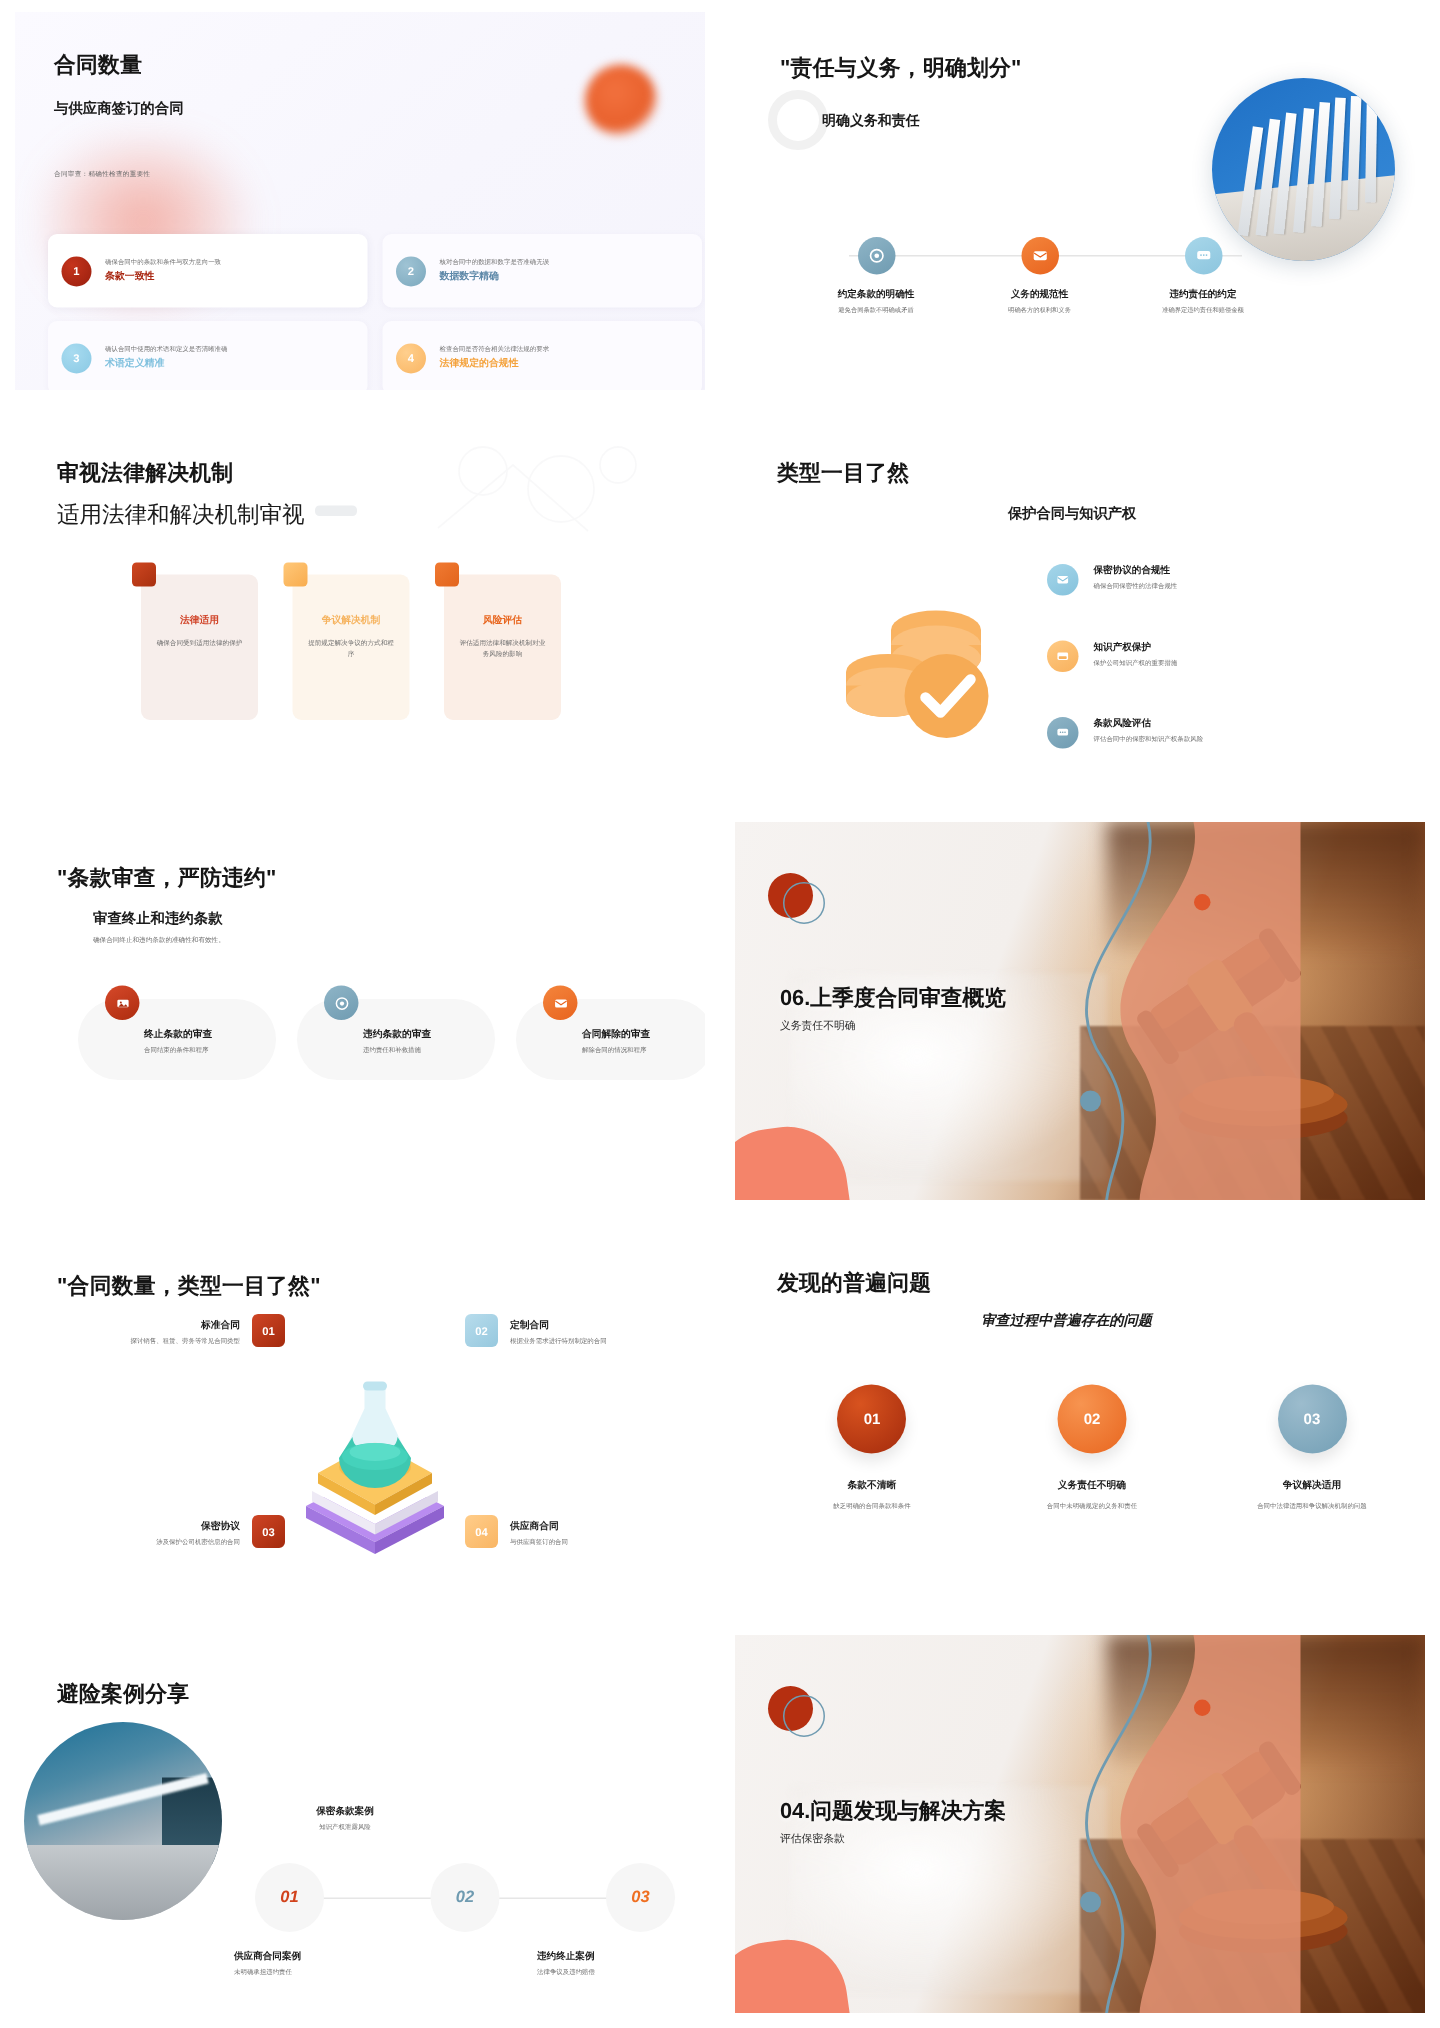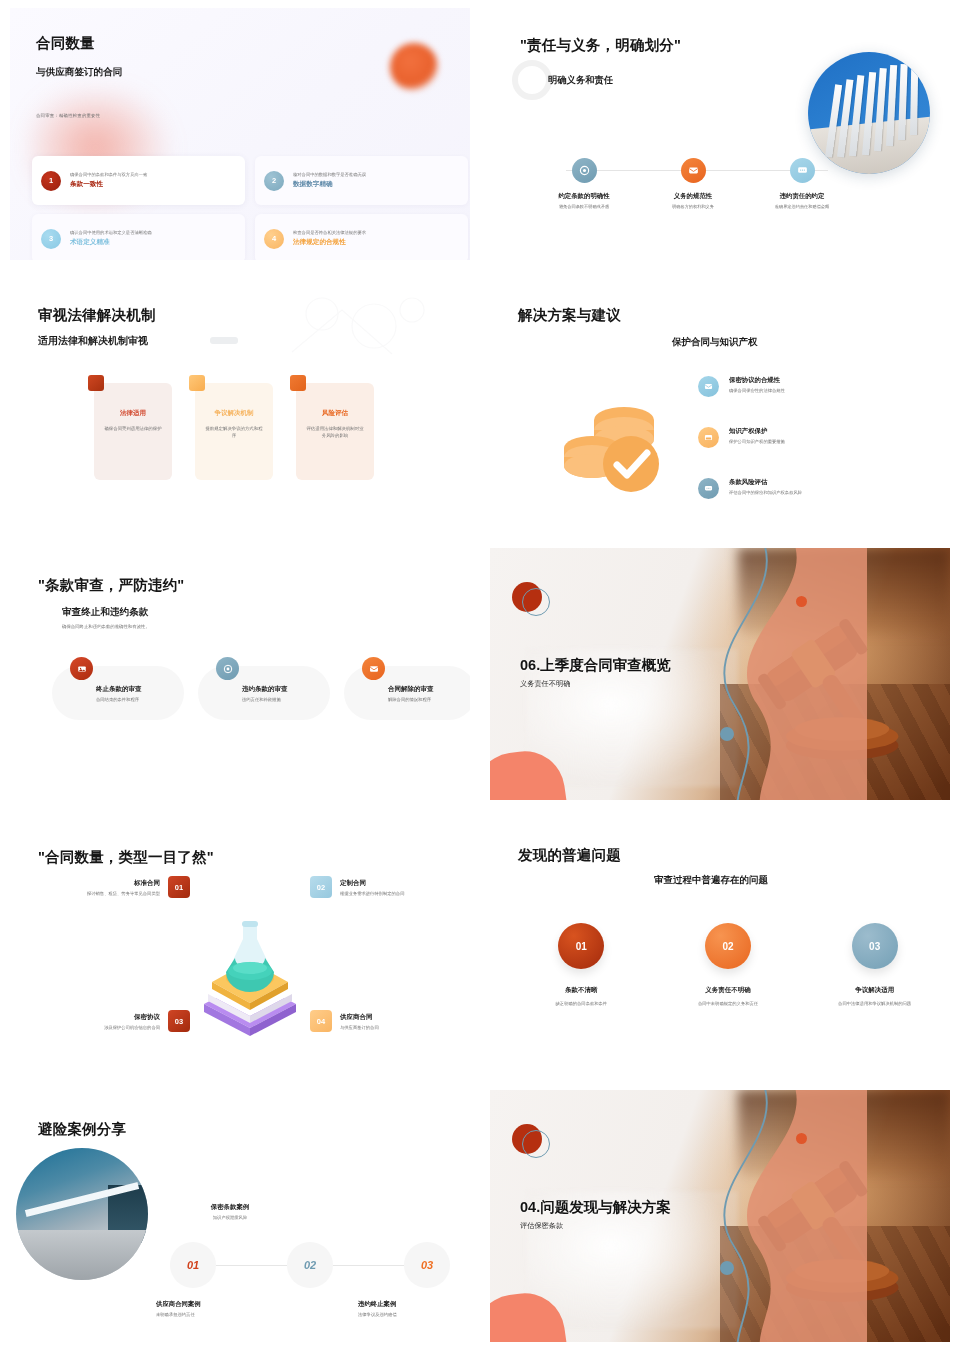--- a/index.html
+++ b/index.html
@@ -69,21 +69,21 @@
             display:flex;align-items:center;justify-content:center; position:relative; z-index:2;}
   .s2 .ic svg{ width:11px;height:11px;fill:#fff;}
   .s2 .i1 { background:linear-gradient(150deg,#8fb5c7,#6f9bb1);}
   .s2 .i2 { background:linear-gradient(150deg,#f4853c,#e8641f);}
   .s2 .i3 { background:linear-gradient(150deg,#a8d7ea,#8cc5de);}
   .s2 .slbl { margin-top:9px; font-size:6.4px; font-weight:700; color:#1c1c1c;}
   .s2 .sdsc { margin-top:3px; font-size:4.2px; color:#6f6f6f;}
 
   
   .s3 .tt { position:absolute; left:28px; top:28px; }
-  .s3 .st { position:absolute; left:28px; top:56px; font-size:10px;font-weight:700;color:#1b1b1b; }
+  .s3 .st { position:absolute; left:28px; top:56px; font-size:15px;font-weight:400;color:#1b1b1b; }
   .s3 .gbar { position:absolute; left:8px; top:58px; width:90px;height:14px;background:#f2f2f4;border-radius:2px; z-index:-1;}
   .s3 .gbar2{ position:absolute; left:200px; top:59px; width:28px;height:7px;background:#eceef0;border-radius:3px;}
   .s3 .wm { position:absolute; right:28px; top:14px; width:160px;height:80px; opacity:.5;}
   .s3 .cards { position:absolute; left:84px; top:105px; display:flex; gap:23px; }
   .s3 .pcard { width:78px; height:97px; border-radius:6px; padding:26px 9px 0; text-align:center; position:relative;}
   .s3 .pc1 { background:#f7eeeb; }
   .s3 .pc2 { background:#fdf5eb; }
   .s3 .pc3 { background:#fbeee6; }
   .s3 .tab { position:absolute; left:-6px; top:-8px; width:16px;height:16px;border-radius:3px; }
   .s3 .t1{background:linear-gradient(140deg,#cf4721,#a8300f);}
@@ -160,21 +160,21 @@
   .s7 .bd1{background:linear-gradient(140deg,#cf4525,#a32a0d);}
   .s7 .bd2{background:linear-gradient(140deg,#b7dcec,#96c8de);}
   .s7 .bd3{background:linear-gradient(140deg,#cf4525,#a32a0d);}
   .s7 .bd4{background:linear-gradient(140deg,#ffcd8a,#f9b563);}
   .s7 .qt{font-size:6.5px;font-weight:700;color:#1b1b1b;}
   .s7 .qd{margin-top:3px;font-size:4.3px;color:#6f6f6f;}
   .s7 .art { position:absolute; left:180px; top:90px; width:140px;height:140px;}
 
   
   .s8 .tt { position:absolute; left:28px; top:28px; }
-  .s8 .st { position:absolute; left:164px; top:56px; font-size:9.5px;font-weight:700;color:#1b1b1b;}
+  .s8 .st { position:absolute; left:164px; top:56px; font-size:9.5px;font-weight:700;color:#1b1b1b;font-style:italic;}
   .s8 .cols { position:absolute; left:18px; top:105px; width:440px; display:flex; justify-content:space-around;}
   .s8 .col { width:128px; text-align:center;}
   .s8 .circ { width:46px;height:46px;border-radius:50%;margin:0 auto;
               display:flex;align-items:center;justify-content:center;color:#fff;font-size:10px;font-weight:700;
               box-shadow:0 5px 10px rgba(0,0,0,.1);}
   .s8 .c1{background:radial-gradient(circle at 34% 28%,#d8531f,#a32a0c);}
   .s8 .c2{background:radial-gradient(circle at 34% 28%,#f79450,#e8661f);}
   .s8 .c3{background:radial-gradient(circle at 34% 28%,#9cbccd,#739fb5);}
   .s8 .ct{margin-top:17px;font-size:6.5px;font-weight:700;color:#1b1b1b;}
   .s8 .cd{margin-top:6px;font-size:4.3px;color:#6f6f6f;line-height:1.5;}
@@ -337,21 +337,21 @@
           <div class="tab t3"></div>
           <div class="ptitle" style="color:#e8661f">风险评估</div>
           <div class="pdesc">评估适用法律和解决机制对业务风险的影响</div>
         </div>
       </div>
     </div>
   </div>
 
   <div class="slide s4">
     <div class="s-inner">
-      <div class="h1 tt">解决方案与建议</div>
+      <div class="h1 tt">类型一目了然</div>
       <div class="st">保护合同与知识产权</div>
       <svg class="coins" viewBox="0 0 120 115">
         <ellipse cx="66" cy="32" rx="30" ry="13" fill="#f9b362"></ellipse>
         <path d="M36 32 v10 a30 13 0 0 0 60 0 v-10" fill="#f9b362"></path>
         <ellipse cx="66" cy="42" rx="30" ry="13" fill="#fbc07c"></ellipse>
         <path d="M36 42 v9 a30 13 0 0 0 60 0 v-9" fill="#f9b362"></path>
         <ellipse cx="66" cy="51" rx="30" ry="13" fill="#fbc07c"></ellipse>
         <ellipse cx="34" cy="60" rx="28" ry="12" fill="#f9b362"></ellipse>
         <path d="M6 60 v9 a28 12 0 0 0 56 0 v-9" fill="#f9b362"></path>
         <ellipse cx="34" cy="69" rx="28" ry="12" fill="#fbc07c"></ellipse>

